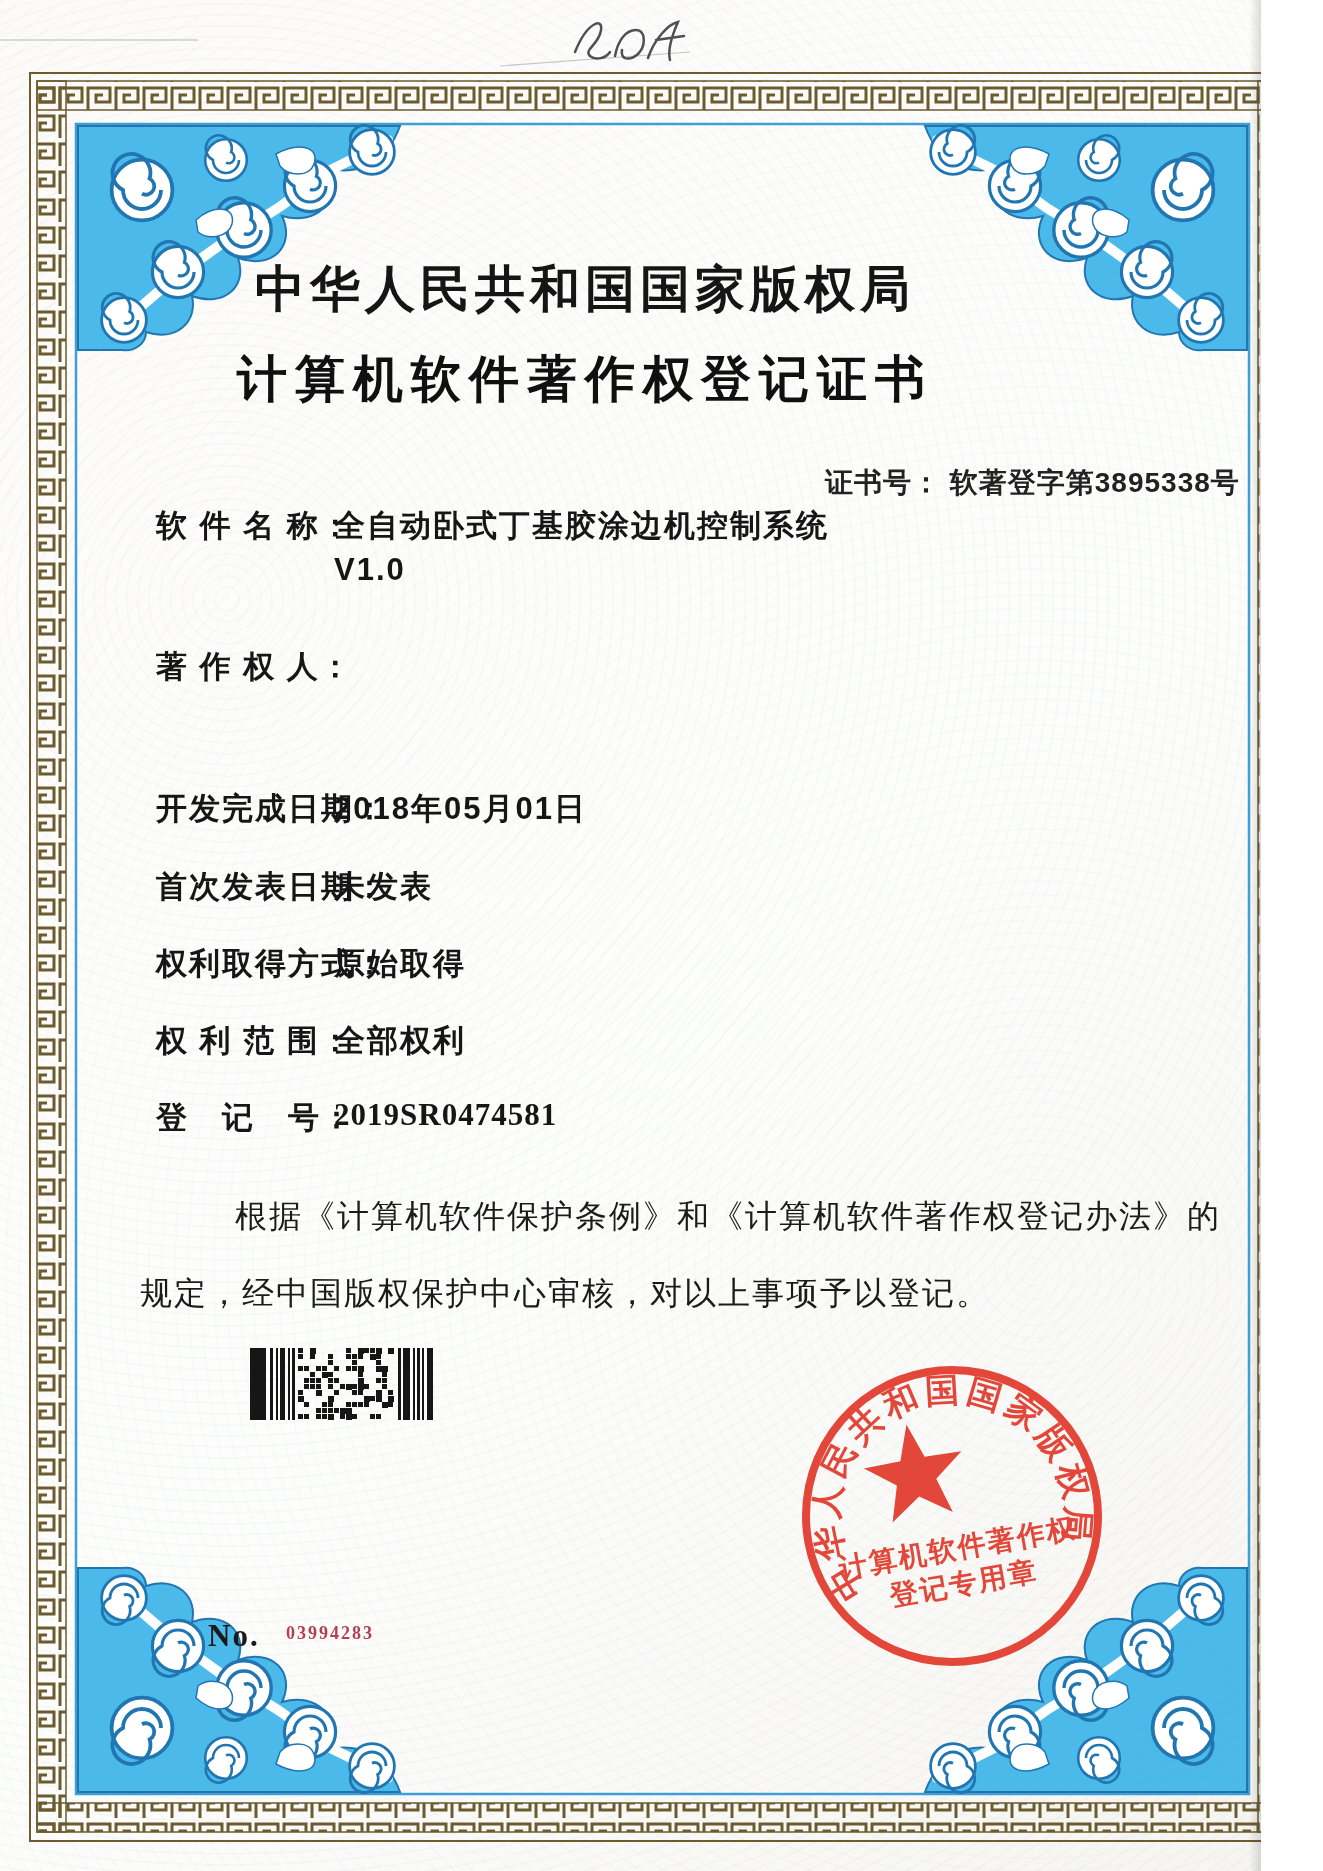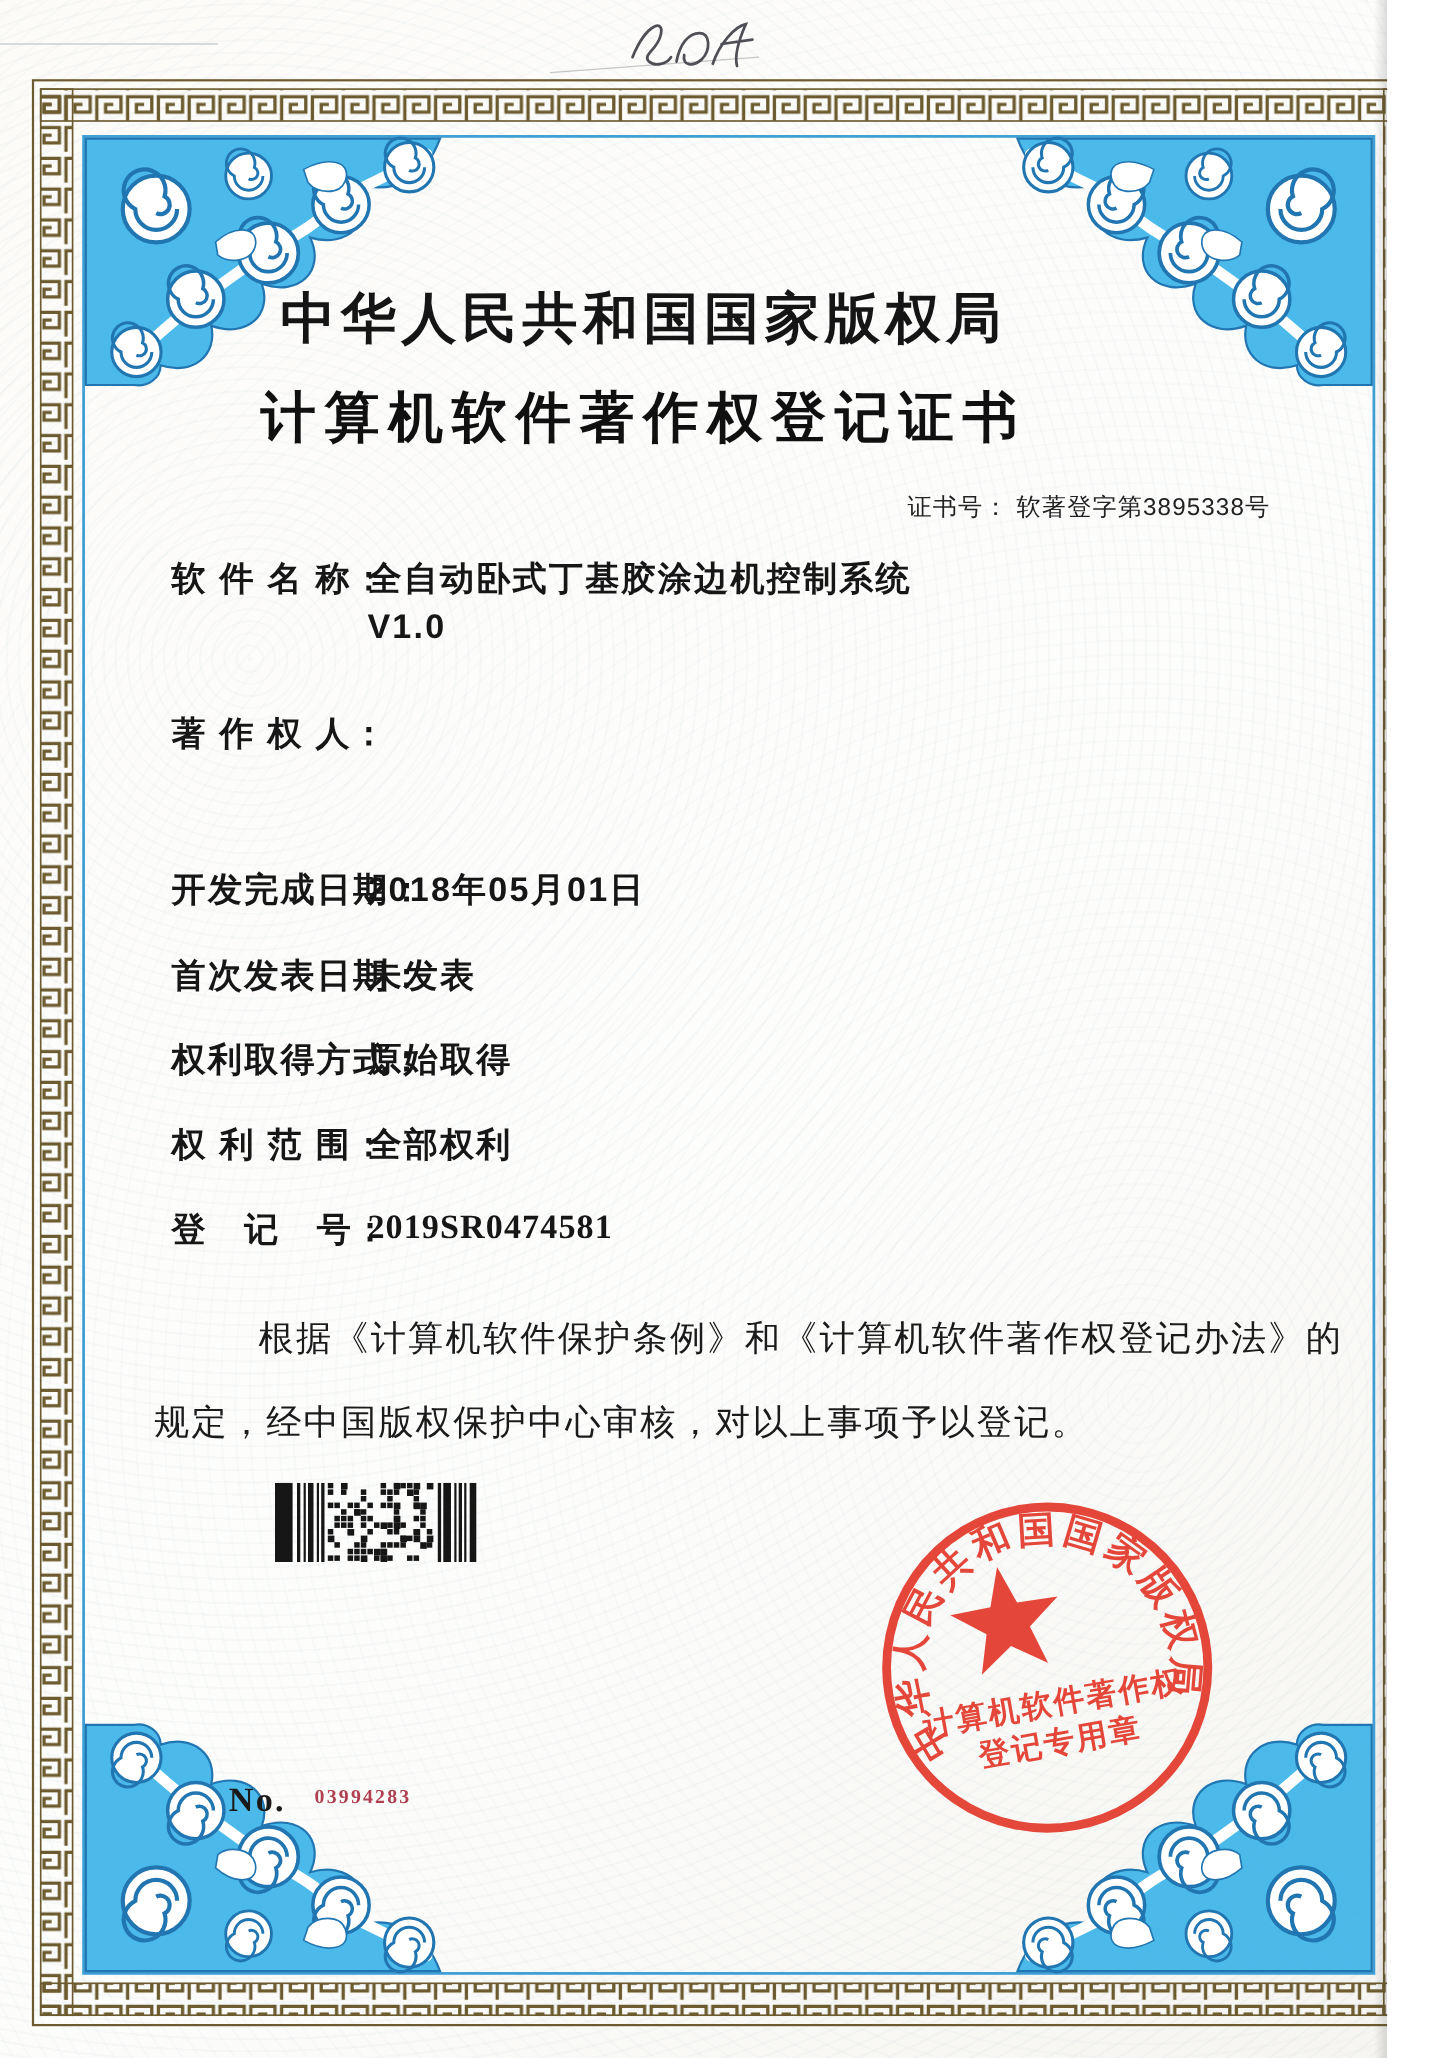--- a/index.html
+++ b/index.html
@@ -28,21 +28,21 @@
     left:0;top:256px;width:1170px;text-align:center;
     font-family:"Liberation Serif", serif;font-weight:900;
     font-size:50px;letter-spacing:5px;color:#151515;
   }
   .cert-title{
     left:0;top:346px;width:1170px;text-align:center;
     font-family:"Liberation Serif", serif;font-weight:900;
     font-size:50px;letter-spacing:8px;color:#101010;
   }
   .certno{
-    left:825px;top:446px;font-size:22px;font-weight:400;letter-spacing:1px;color:#222;
+    left:825px;top:464px;font-size:28px;font-weight:700;letter-spacing:1px;color:#222;
   }
   .row-label,.row-value{
     font-size:31px;font-weight:700;letter-spacing:2px;white-space:pre;color:#161616;
   }
   .statement-line{
     font-size:32px;font-weight:500;letter-spacing:2px;white-space:pre;color:#1b1b1b;text-align:right;
   }
   .date-line{
     left:796px;top:1601px;font-size:33px;font-weight:700;letter-spacing:2px;
     font-family:"Liberation Serif", serif;color:#141414;z-index:1;

